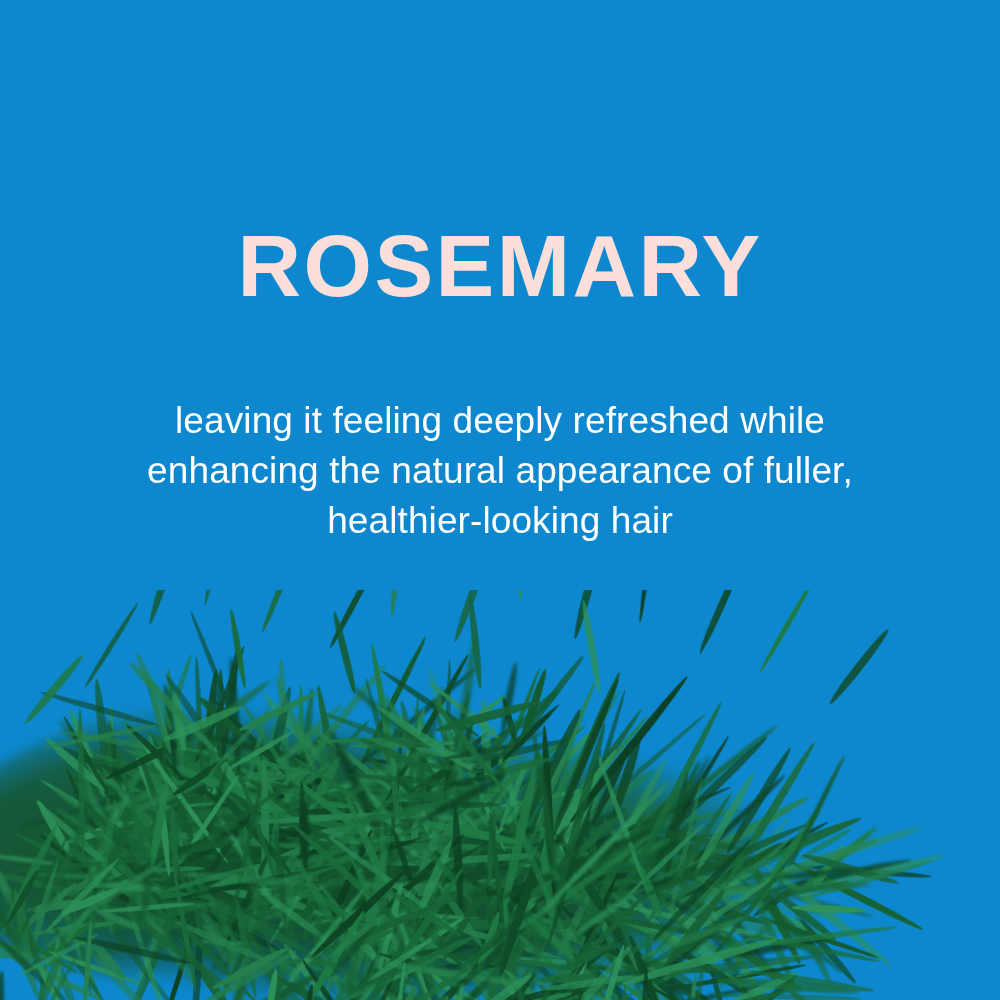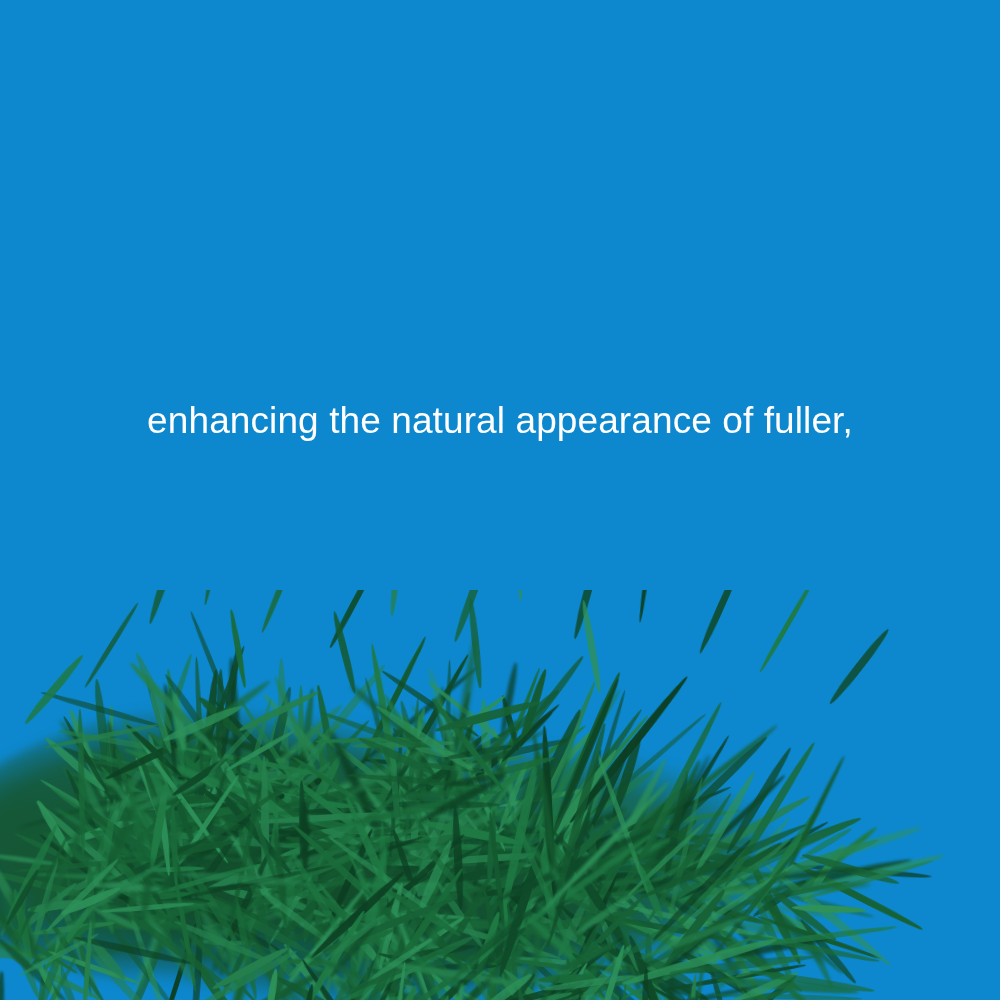--- a/index.html
+++ b/index.html
@@ -1102,19 +1102,22 @@
         <i class="needle" style="left:830px;top:110px;width:95px;height:8.1px;background:#0f4a29;opacity:0.84;filter:blur(0.4px);transform:rotate(-52deg);"></i>
         <i class="needle" style="left:85px;top:95px;width:100px;height:5.1px;background:#14592f;opacity:0.80;filter:blur(0.4px);transform:rotate(-58deg);"></i>
         <i class="needle" style="left:25px;top:130px;width:90px;height:7.9px;background:#1f7a44;opacity:0.86;filter:blur(0.4px);transform:rotate(-50deg);"></i>
         <i class="needle" style="left:480px;top:95px;width:90px;height:6.6px;background:#176236;opacity:0.81;filter:blur(0.4px);transform:rotate(-96deg);"></i>
         <i class="needle" style="left:600px;top:100px;width:95px;height:7.2px;background:#2d9159;opacity:0.81;filter:blur(0.4px);transform:rotate(-100deg);"></i>
         <i class="needle" style="left:355px;top:100px;width:85px;height:7.3px;background:#14592f;opacity:0.86;filter:blur(0.4px);transform:rotate(-104deg);"></i>
         <i class="needle" style="left:245px;top:95px;width:80px;height:6.1px;background:#1a6b3a;opacity:0.95;filter:blur(0.4px);transform:rotate(-100deg);"></i>
       </div>
   </div>
 
+  <div class="headline">ROSEMARY</div>
 
   <div class="body-copy">
+    <span class="line">leaving it feeling deeply refreshed while</span>
     <span class="line">enhancing the natural appearance of fuller,</span>
+    <span class="line">healthier-looking hair</span>
   </div>
 
 
 </div>
 
 </body></html>

